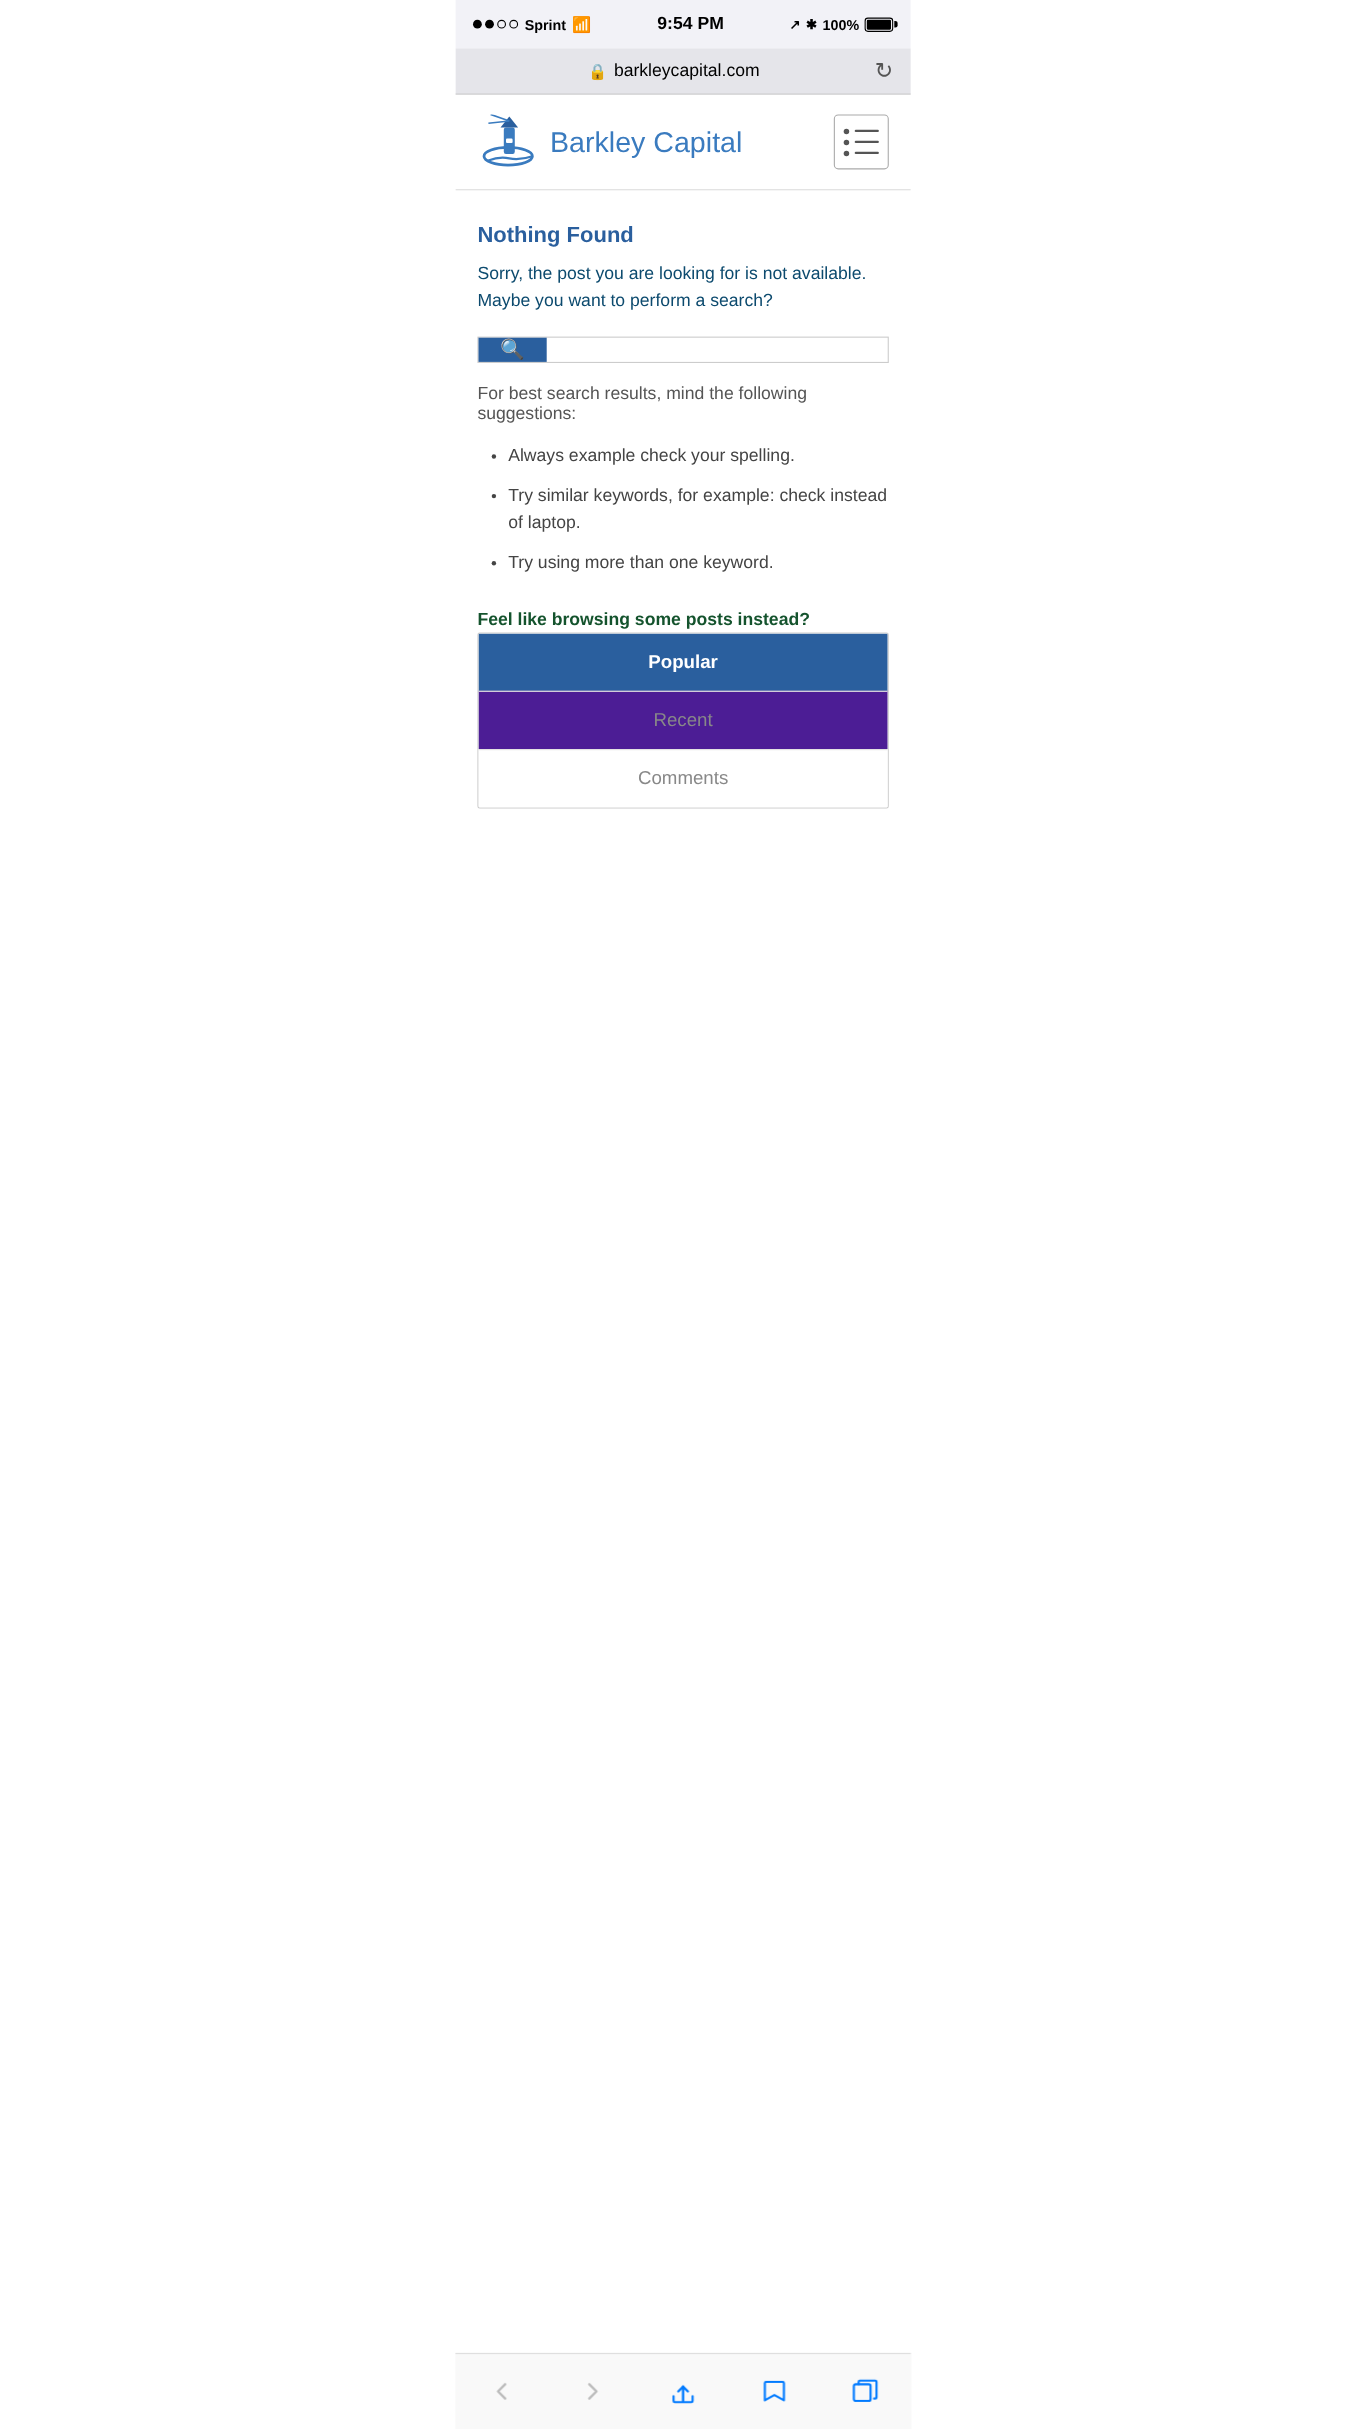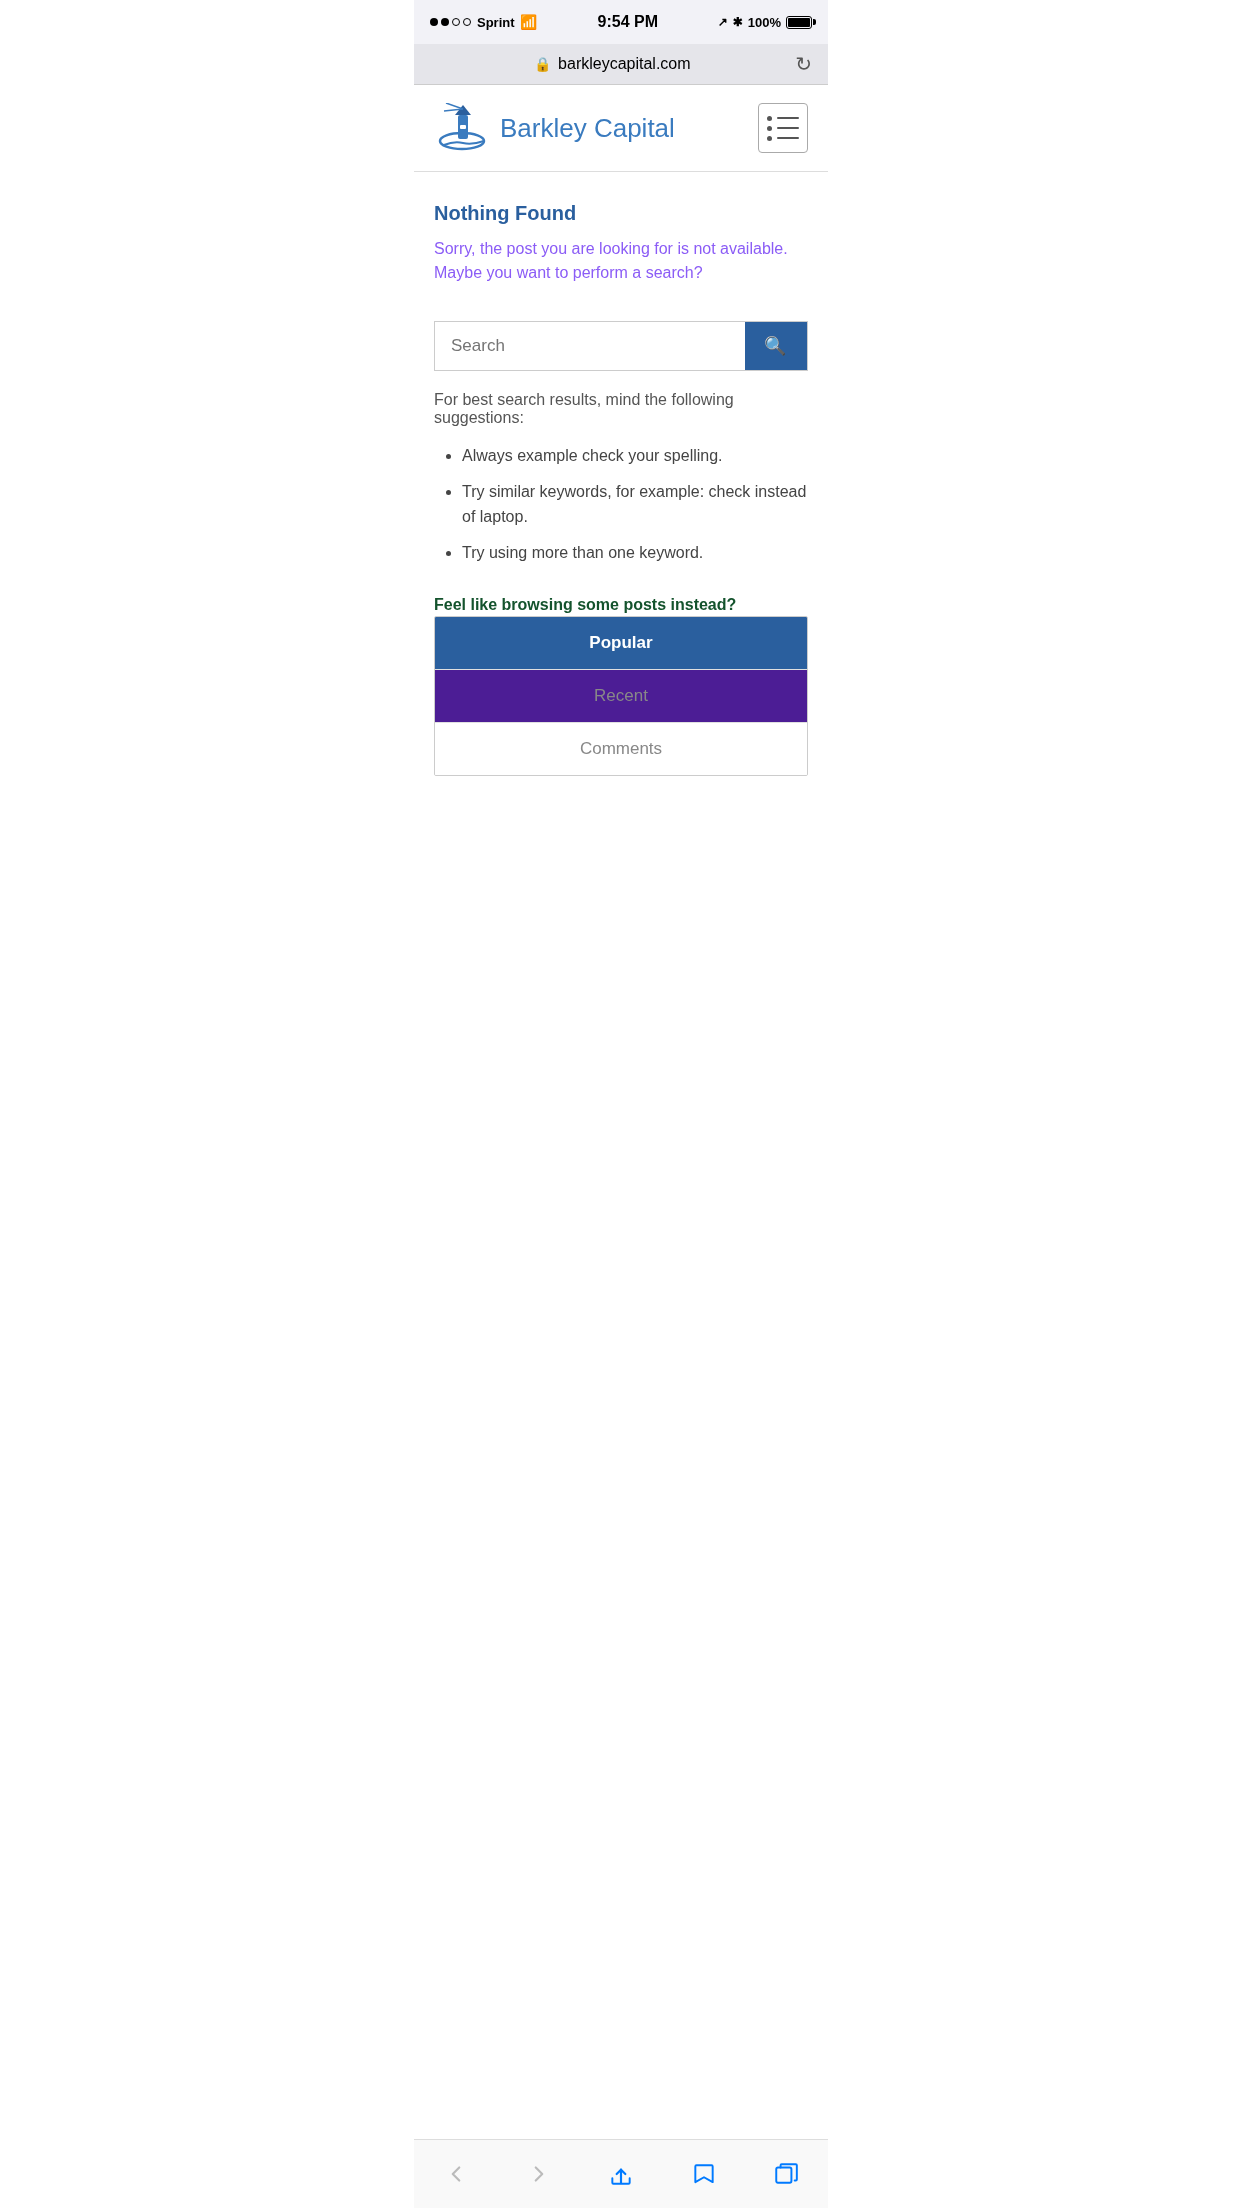--- a/index.html
+++ b/index.html
@@ -177,23 +177,23 @@
 
     .nothing-found-title {
       font-size: 20px;
       color: #2a5f9e;
       font-weight: 700;
       margin-bottom: 12px;
     }
 
     .nothing-found-text {
       font-size: 16px;
-      color: #8b5cf6;
+      color: #0c4a6e;
       line-height: 1.5;
-      margin-bottom: 36px;
+      margin-bottom: 20px;
     }
 
     
     .search-container {
       display: flex;
       margin-bottom: 20px;
       border: 1px solid #ccc;
     }
     .search-input {
       flex: 1;
@@ -391,21 +391,20 @@
       </div>
     </button>
   </div>
 
   <div class="main-content">
 
     <h2 class="nothing-found-title">Nothing Found</h2>
     <p class="nothing-found-text">Sorry, the post you are looking for is not available. Maybe you want to perform a search?</p>
 
     <div class="search-container">
-      <input type="text" class="search-input" placeholder="Search" style="">
       <button class="search-button">
         <span class="search-button-icon">🔍</span>
       </button>
     </div>
 
     <p class="suggestions-text">For best search results, mind the following suggestions:</p>
 
     <ul class="suggestions-list">
       <li>Always example check your spelling.</li>
       <li>Try similar keywords, for example: check instead of laptop.</li>

